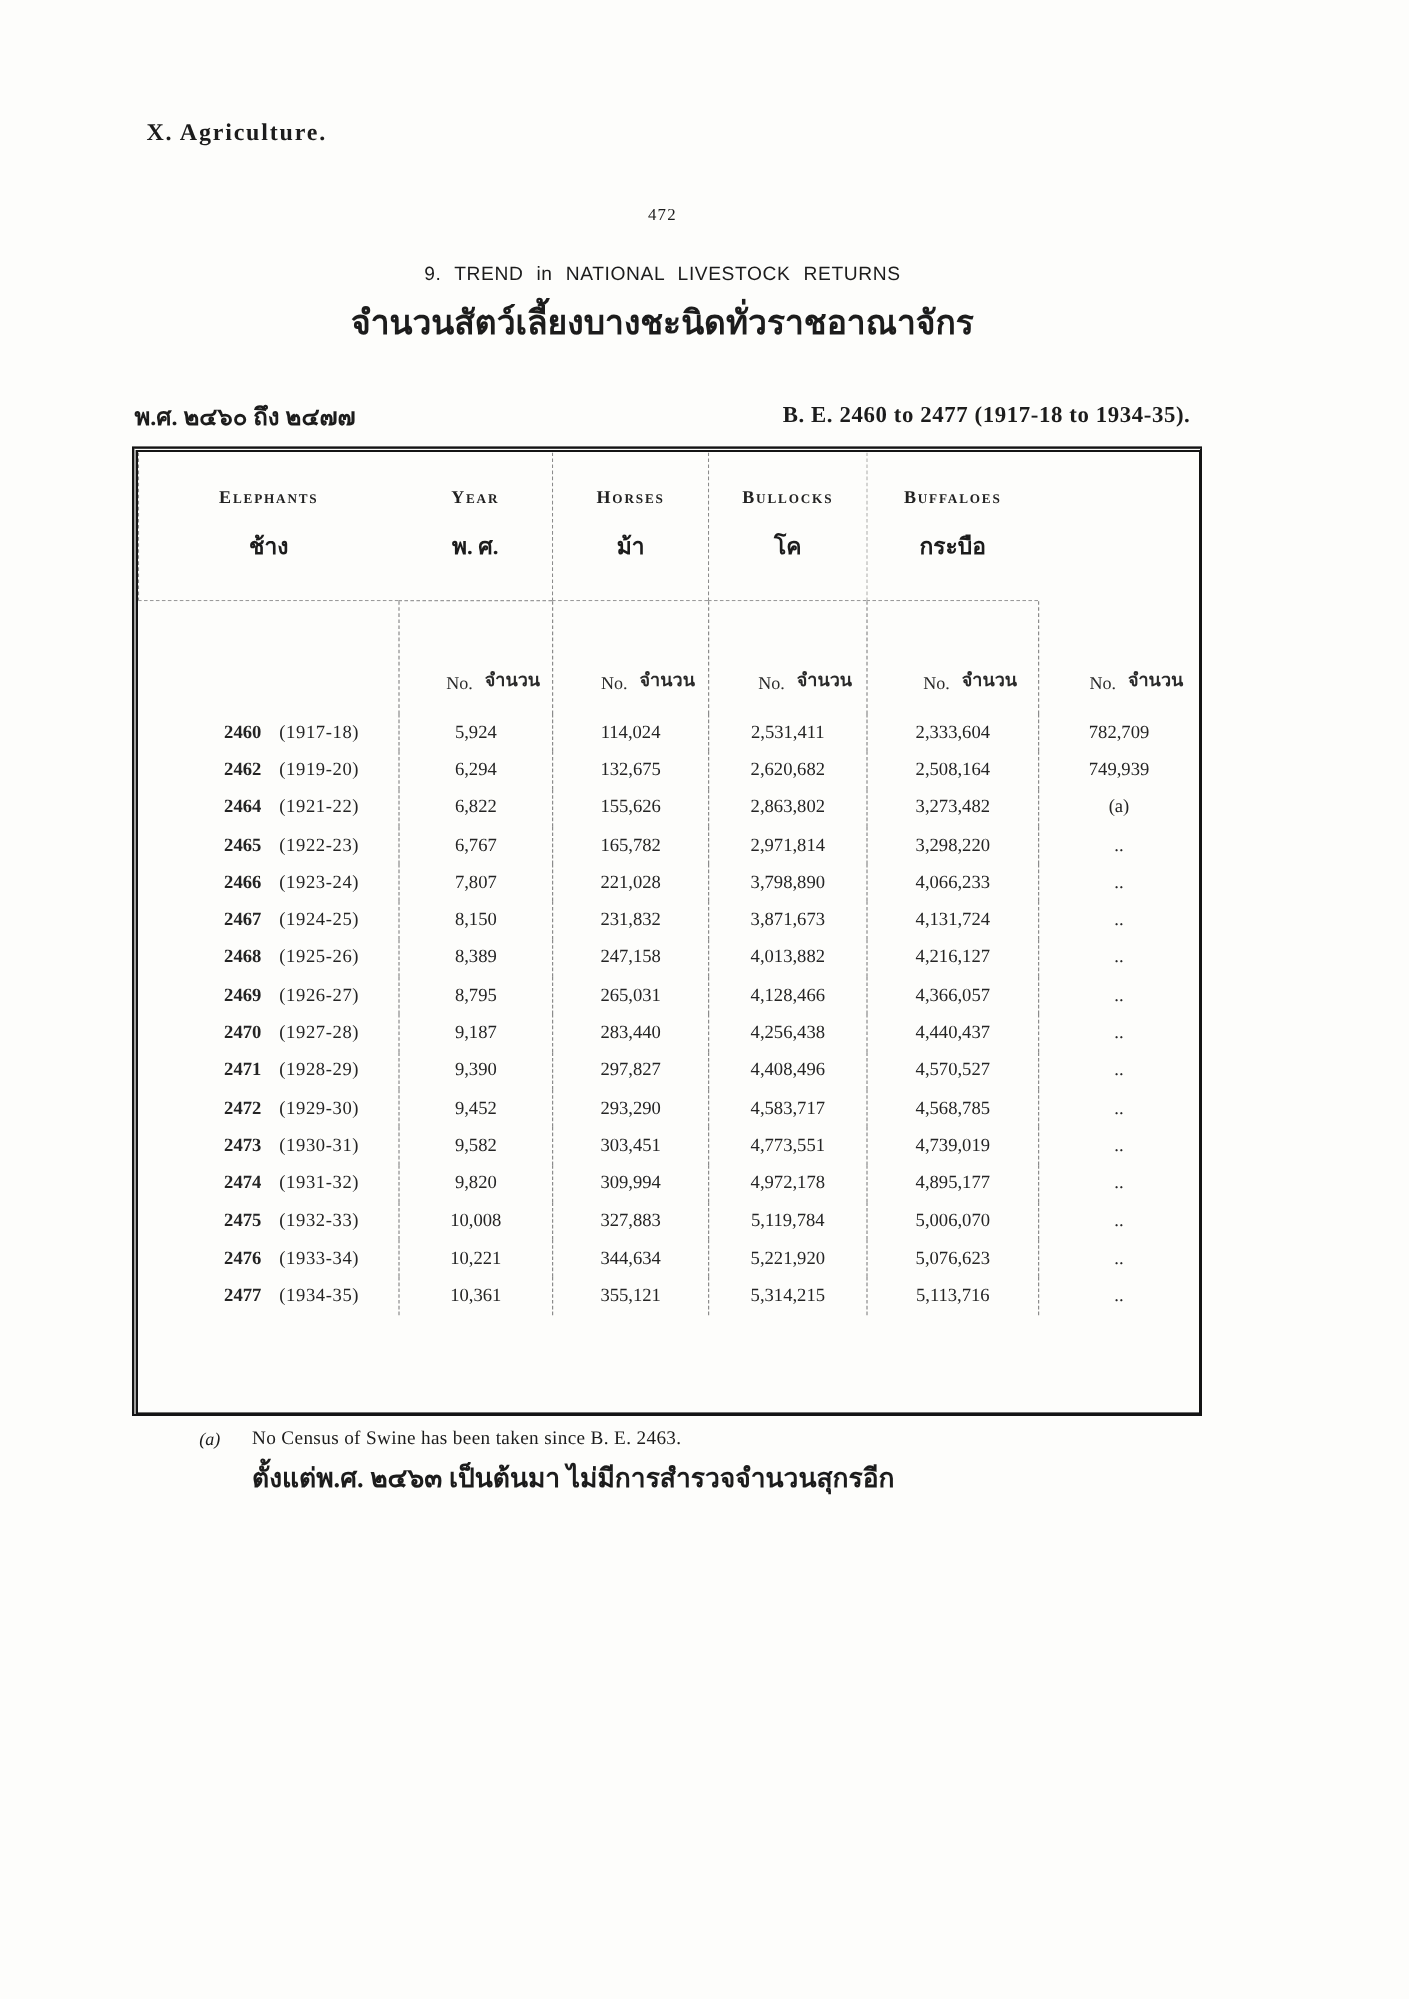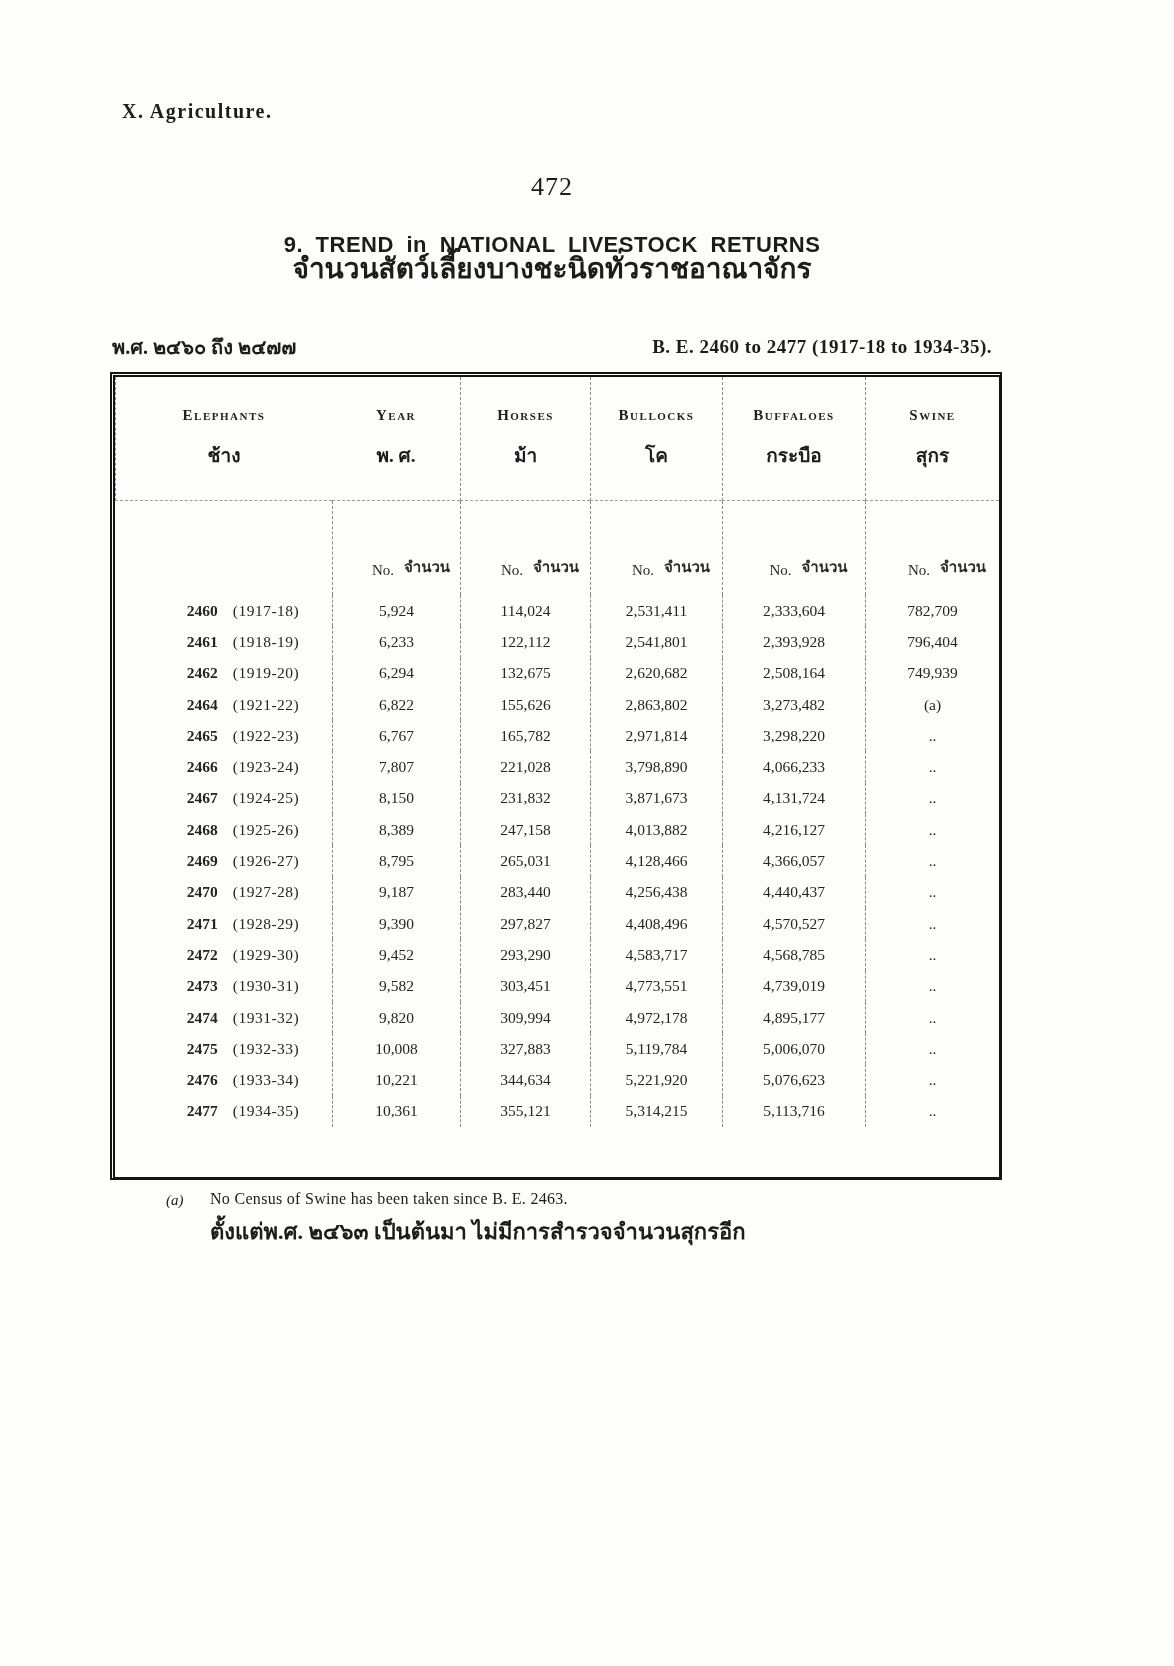--- a/index.html
+++ b/index.html
@@ -7,23 +7,23 @@
     width:1174px;height:1666px;position:relative;overflow:hidden;
     background:#fdfdfb;color:#1c1c1c;
     font-family:"Liberation Serif","DejaVu Serif",serif;
   }
   .abs{position:absolute;}
 
   .section-heading{
     left:122px;top:100px;font-size:20px;font-weight:bold;letter-spacing:1.5px;
   }
   .center-band{left:0;right:70px;text-align:center;}
-  .page-number{top:172px;font-size:26px;letter-spacing:1px;}
+  .page-number{top:172px;font-size:14px;letter-spacing:1px;}
   .title-en{
-    top:232px;font-size:22px;font-weight:bold;word-spacing:6px;letter-spacing:.5px;
+    top:220px;font-size:16px;font-weight:normal;word-spacing:6px;letter-spacing:.5px;
     font-family:"Liberation Sans","DejaVu Sans",sans-serif;
   }
   .title-th{top:246px;font-size:28px;font-weight:bold;}
 
   .range-th{left:112px;top:331px;font-size:20px;font-weight:bold;}
   .range-en{left:0;width:992px;top:336px;text-align:right;font-size:19px;font-weight:bold;letter-spacing:.5px;}
 
   
   .table{
     left:110px;top:372px;width:892px;height:808px;box-sizing:border-box;
@@ -92,24 +92,20 @@
       <div class="hdr-th">ม้า</div>
     </div>
     <div class="cell vline">
       <div class="hdr-en">Bullocks</div>
       <div class="hdr-th">โค</div>
     </div>
     <div class="cell vline">
       <div class="hdr-en">Buffaloes</div>
       <div class="hdr-th">กระบือ</div>
     </div>
-    <div class="cell vline">
-      <div class="hdr-en">Swine</div>
-      <div class="hdr-th">สุกร</div>
-    </div>
   </div>
 
   <div class="trow tsub">
     <div class="cell"></div>
     <div class="cell vline">
       <span class="sub-no">No.</span>
       <span class="sub-th">จำนวน</span>
     </div>
     <div class="cell vline">
       <span class="sub-no">No.</span>
@@ -135,31 +131,20 @@
       <span class="ynum">2460</span>
       <span class="yper">(1917-18)</span>
     </div>
     <div class="cell vline">5,924</div>
     <div class="cell vline">114,024</div>
     <div class="cell vline">2,531,411</div>
     <div class="cell vline">2,333,604</div>
     <div class="cell vline">782,709</div>
   </div>
 
-  <div class="trow tdata">
-    <div class="cell ycell">
-      <span class="ynum">2461</span>
-      <span class="yper">(1918-19)</span>
-    </div>
-    <div class="cell vline">6,233</div>
-    <div class="cell vline">122,112</div>
-    <div class="cell vline">2,541,801</div>
-    <div class="cell vline">2,393,928</div>
-    <div class="cell vline">796,404</div>
-  </div>
 
   <div class="trow tdata">
     <div class="cell ycell">
       <span class="ynum">2462</span>
       <span class="yper">(1919-20)</span>
     </div>
     <div class="cell vline">6,294</div>
     <div class="cell vline">132,675</div>
     <div class="cell vline">2,620,682</div>
     <div class="cell vline">2,508,164</div>

